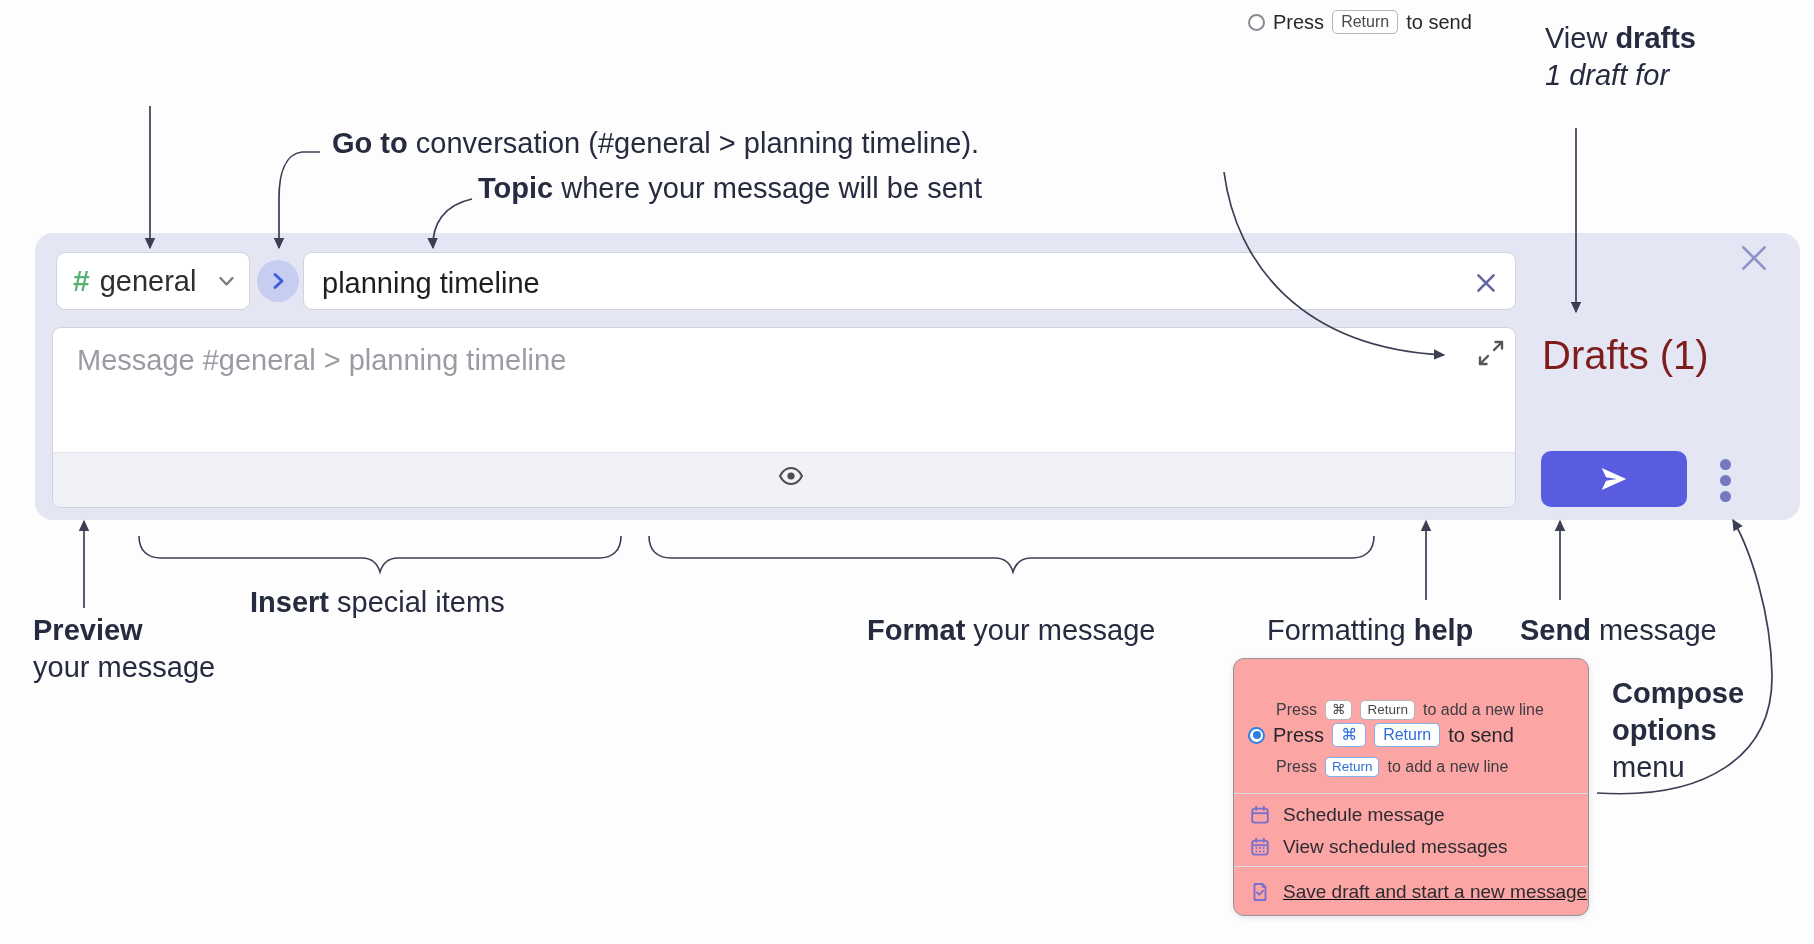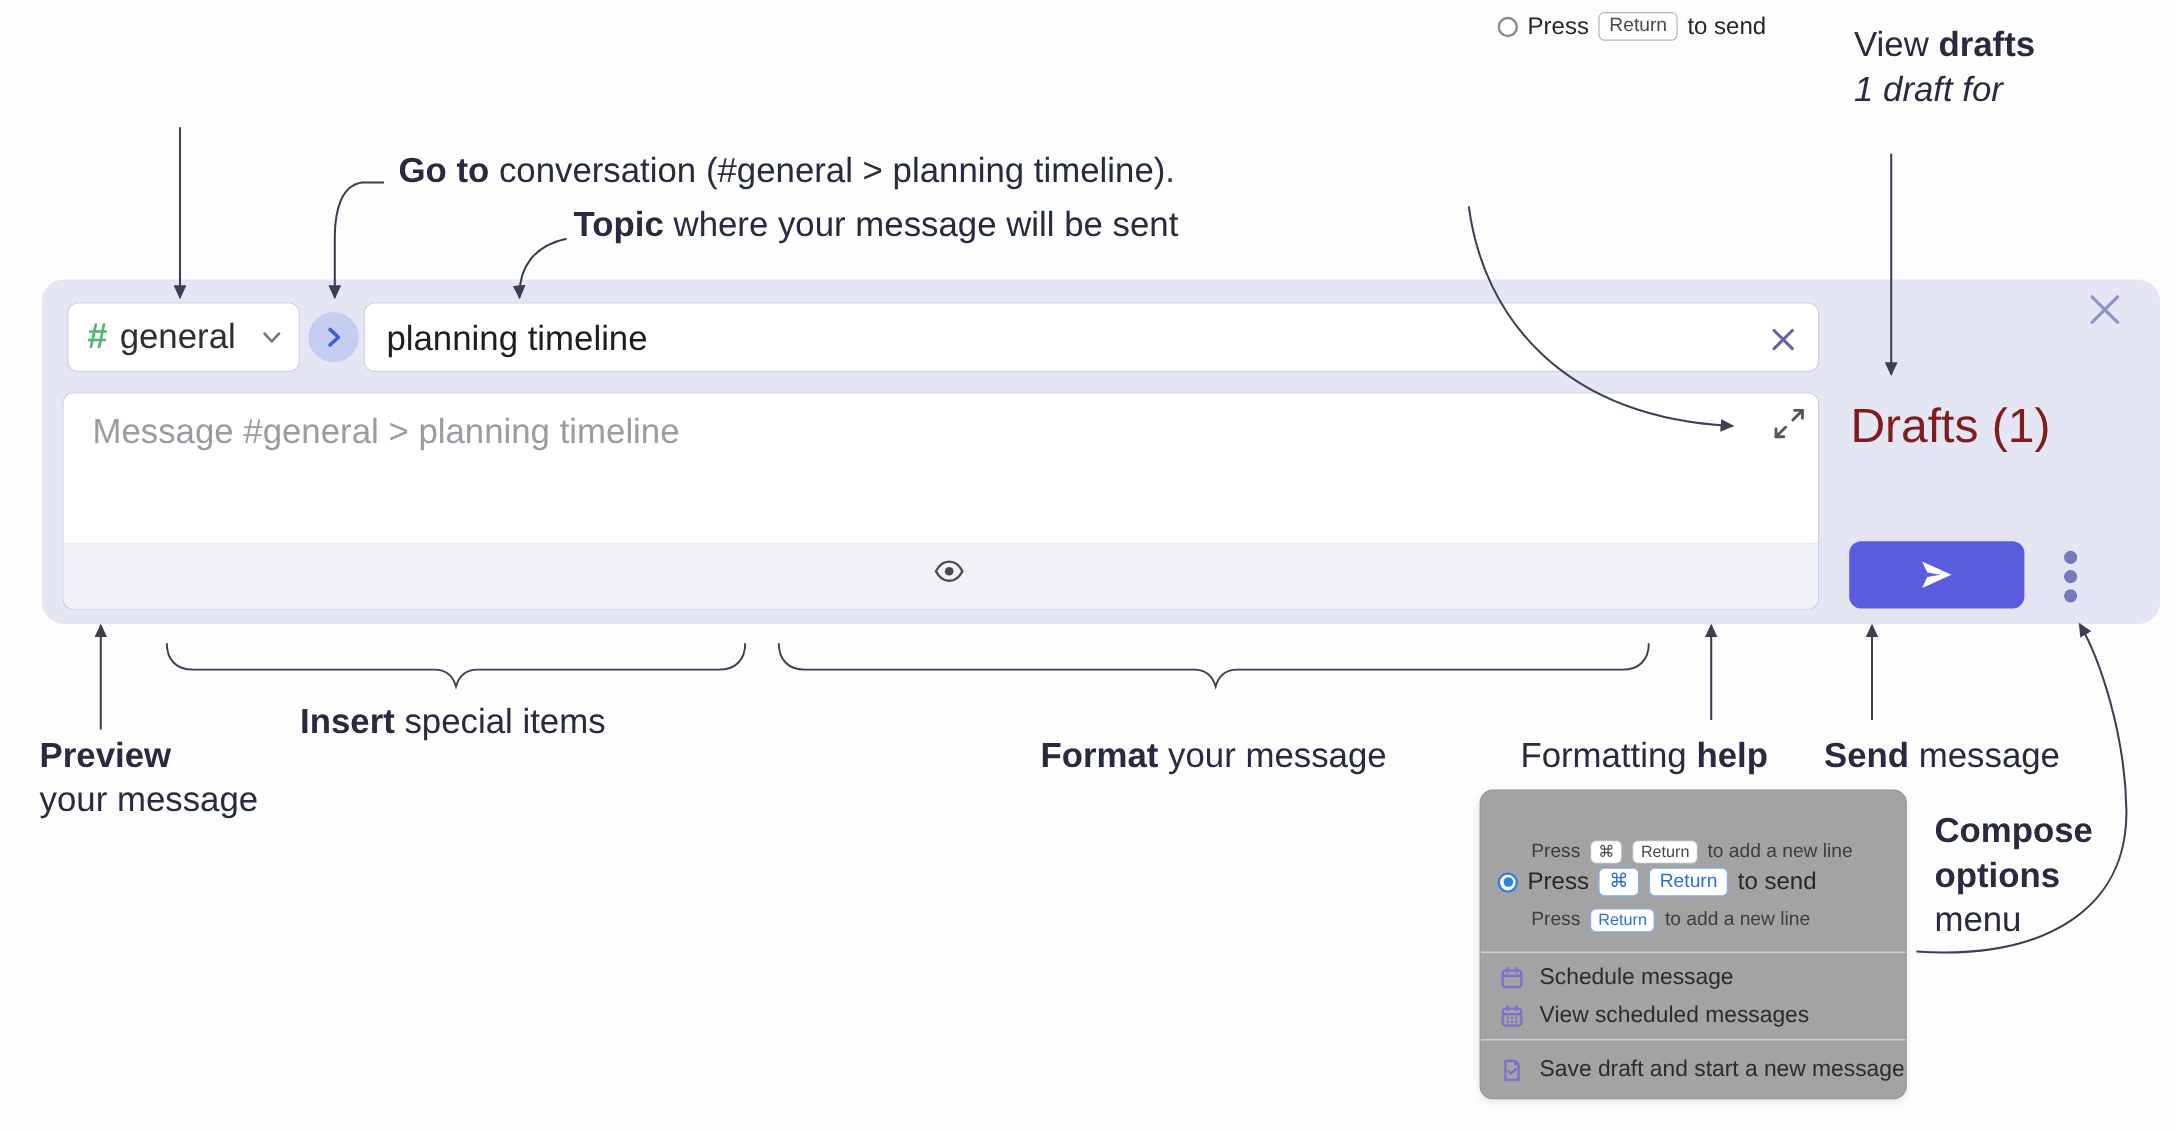--- a/index.html
+++ b/index.html
@@ -43,21 +43,21 @@
   .math-ic .mx { font-style:italic; font-family:"Liberation Serif", serif; border-top:2.4px solid #4c4c4c; padding-top:0px; }
 
   #drafts-link { position:absolute; left:1507px; top:100px; font-size:40px; color:#7f1d1d; cursor:pointer; }
   #send-btn { position:absolute; left:1506px; top:218px; width:146px; height:56px; background:#5a5ce0; border:none; border-radius:10px; display:flex; align-items:center; justify-content:center; cursor:pointer; }
   #ellipsis-btn { position:absolute; left:1678px; top:225px; width:24px; height:44px; display:flex; flex-direction:column; align-items:center; justify-content:center; gap:5px; cursor:pointer; }
   #ellipsis-btn span { width:11px; height:11px; border-radius:50%; background:#7679bd; }
   #panel-close { position:absolute; left:1703px; top:9px; width:32px; height:32px; cursor:pointer; }
   #topic-clear { width:26px; height:26px; cursor:pointer; }
 
   
-  #opt-menu { position:absolute; left:1233px; top:658px; width:356px; height:258px; background:#a3a3a3; border:1.6px solid #94949c; border-radius:11px; z-index:4; box-shadow:0 2px 6px rgba(60,60,90,0.12); }
+  #opt-menu { position:absolute; left:1233px; top:658px; width:356px; height:258px; background:#fca5a5; border:1.6px solid #94949c; border-radius:11px; z-index:4; box-shadow:0 2px 6px rgba(60,60,90,0.12); }
   .mrow { position:absolute; left:14px; display:flex; align-items:center; gap:8px; white-space:nowrap; }
   .mrow .lbl { font-size:20px; color:#26262b; }
   .mrow.sub { left:42px; }
   .mrow.sub .lbl { font-size:16px; color:#3c3c42; }
   .key { border:1.4px solid #b4b4bc; border-radius:5px; background:#fff; color:#4a4a4a; font-size:16px; padding:0px 8px; line-height:22px; }
   .key.sm { font-size:13.5px; padding:0 6px; line-height:18px; }
   .key.blue { border-color:#86aee8; color:#2d6fd6; }
   .radio { width:17px; height:17px; border:2px solid #8a8a92; border-radius:50%; background:#fff; flex:0 0 auto; }
   .radio.sel { border-color:#2f80e0; position:relative; }
   .radio.sel::after { content:""; position:absolute; left:2.5px; top:2.5px; width:8px; height:8px; border-radius:50%; background:#2f80e0; }
@@ -325,21 +325,21 @@
             <circle cx="6.4" cy="14.4" r="1"></circle>
             <circle cx="10" cy="14.4" r="1"></circle>
             <circle cx="13.6" cy="14.4" r="1"></circle>
           </g>
       </svg>
       <span class="lbl">View scheduled messages</span>
     </div>
 
     <div class="mdiv" style="top:207px;"></div>
 
-    <div class="mitem" style="top:222px;">
+    <div class="mitem" style="top:222px;text-decoration:underline;">
       <svg width="20" height="20" viewBox="0 0 20 20">
         <path d="M4.5,2 L12.5,2 L15.5,5 L15.5,18 L4.5,18 Z" fill="none" stroke="#7b70cc" stroke-width="1.9" stroke-linejoin="round"></path>
         <path d="M12.5,2 L12.5,5 L15.5,5" fill="none" stroke="#7b70cc" stroke-width="1.6" stroke-linejoin="round"></path>
         <path d="M7,10.5 L9.2,12.7 L13.2,8.7" fill="none" stroke="#7b70cc" stroke-width="1.9" stroke-linecap="round" stroke-linejoin="round"></path>
       </svg>
       <span class="lbl">Save draft and start a new message</span>
     </div>
   </div>
 
   <svg class="overlay" width="1814" height="944" viewBox="0 0 1814 944">

